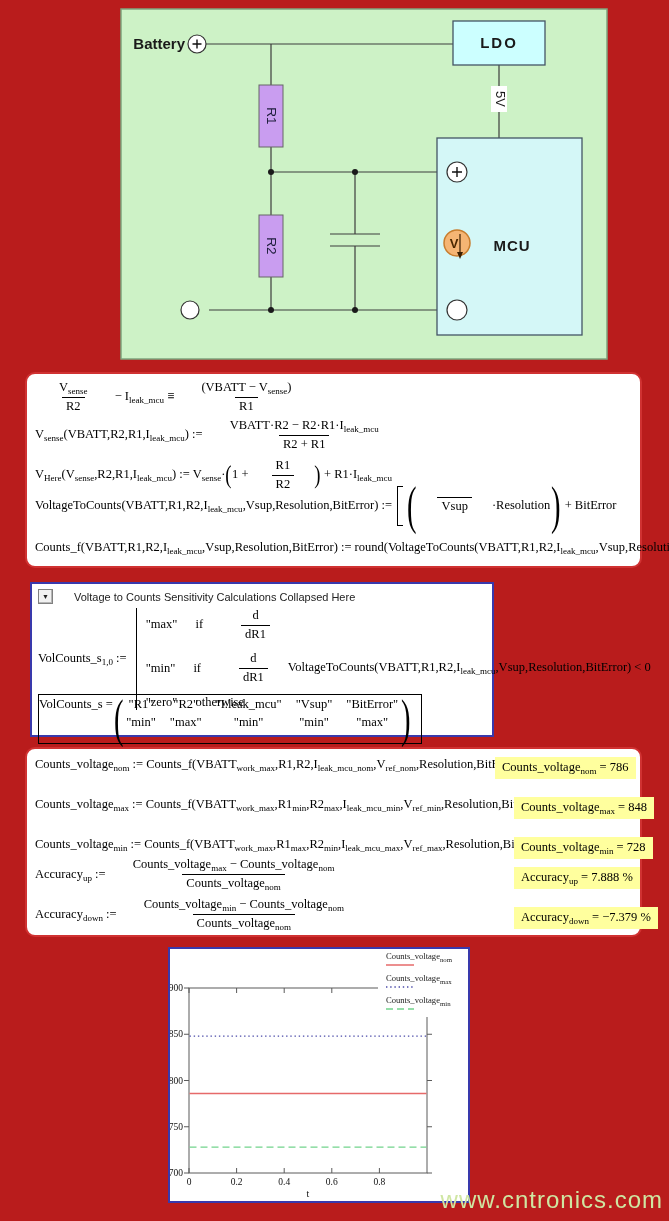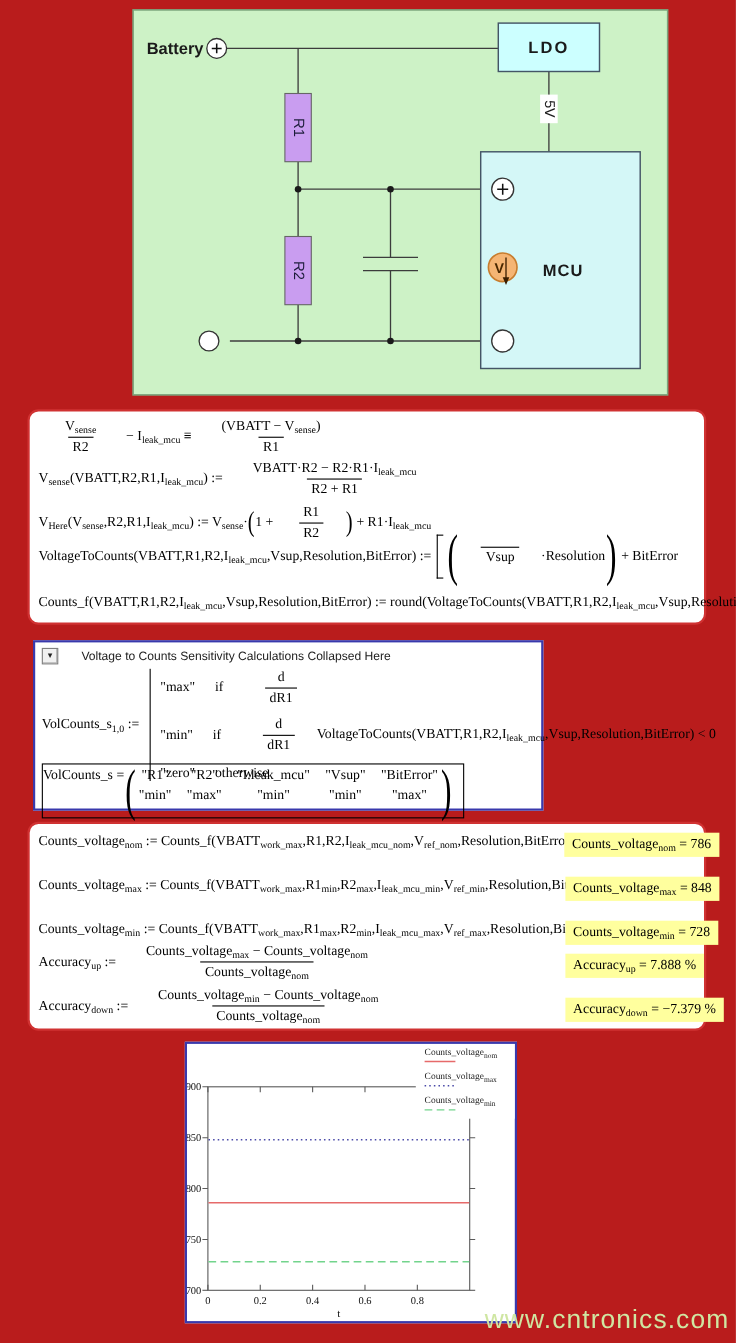--- a/index.html
+++ b/index.html
@@ -224,21 +224,21 @@
         </span>
       </div>
     <div class="eq" style="left:8px;top:148px">
         <span>Accuracy<sub>down</sub> :=&nbsp;</span>
         <span class="fr">
           <span class="nu">Counts_voltage<sub>min</sub> − Counts_voltage<sub>nom</sub></span>
           <span class="de">Counts_voltage<sub>nom</sub></span>
         </span>
       </div>
 
-    <div class="hl" style="left:486px;top:8px">Counts_voltage<sub>nom</sub> = 786</div>
+    <div class="hl" style="left:468px;top:8px">Counts_voltage<sub>nom</sub> = 786</div>
     <div class="hl" style="left:487px;top:48px">Counts_voltage<sub>max</sub> = 848</div>
     <div class="hl" style="left:487px;top:88px">Counts_voltage<sub>min</sub> = 728</div>
     <div class="hl" style="left:487px;top:118px">Accuracy<sub>up</sub> = 7.888 %</div>
     <div class="hl" style="left:487px;top:158px">Accuracy<sub>down</sub> = −7.379 %</div>
   </div>
 
   <div class="bbox" style="left:168px;top:947px;width:298px;height:252px;">
     <svg id="chart-svg" width="298" height="252" viewBox="0 0 298 252">
         <rect x="19" y="39" width="238" height="185" fill="none" stroke="#5a5a5a" stroke-width="1"></rect>
         <line x1="14" y1="224" x2="19" y2="224" stroke="#5a5a5a" stroke-width="1"></line>

